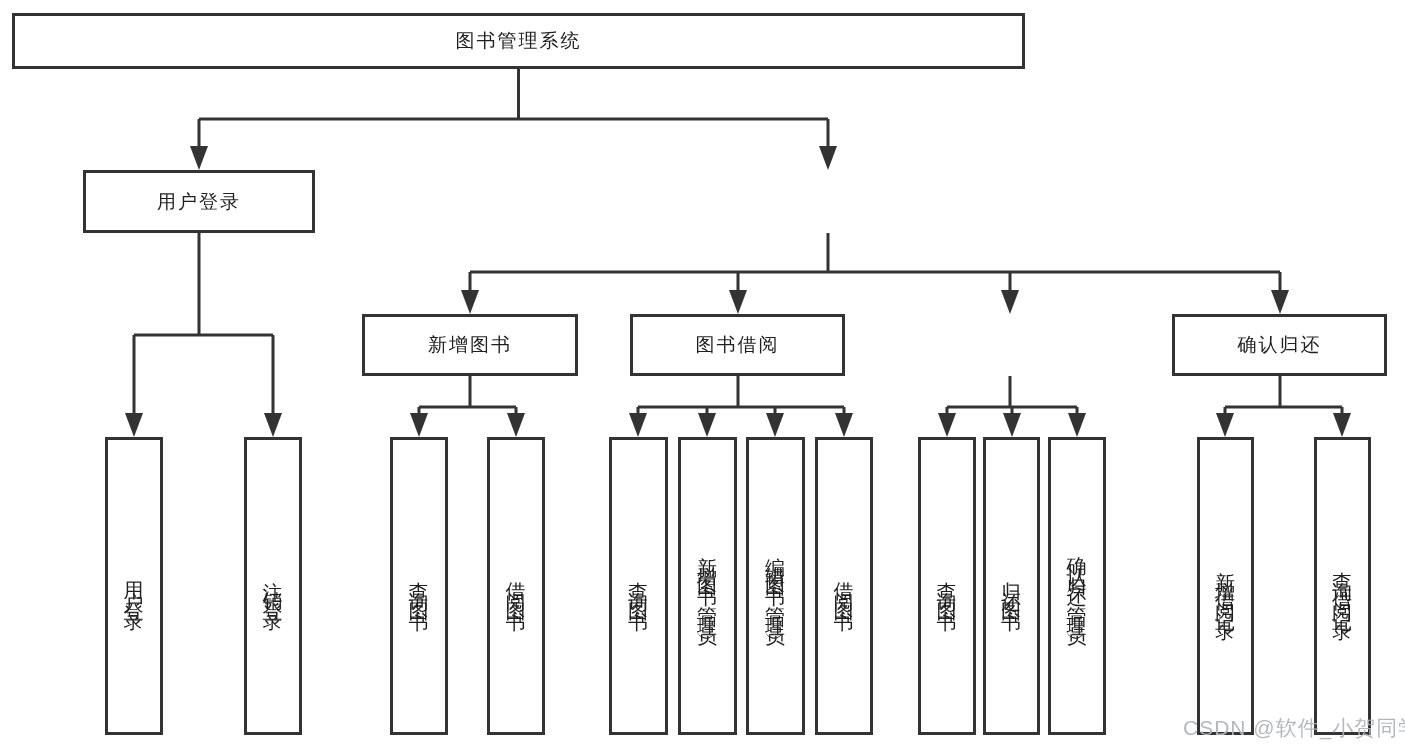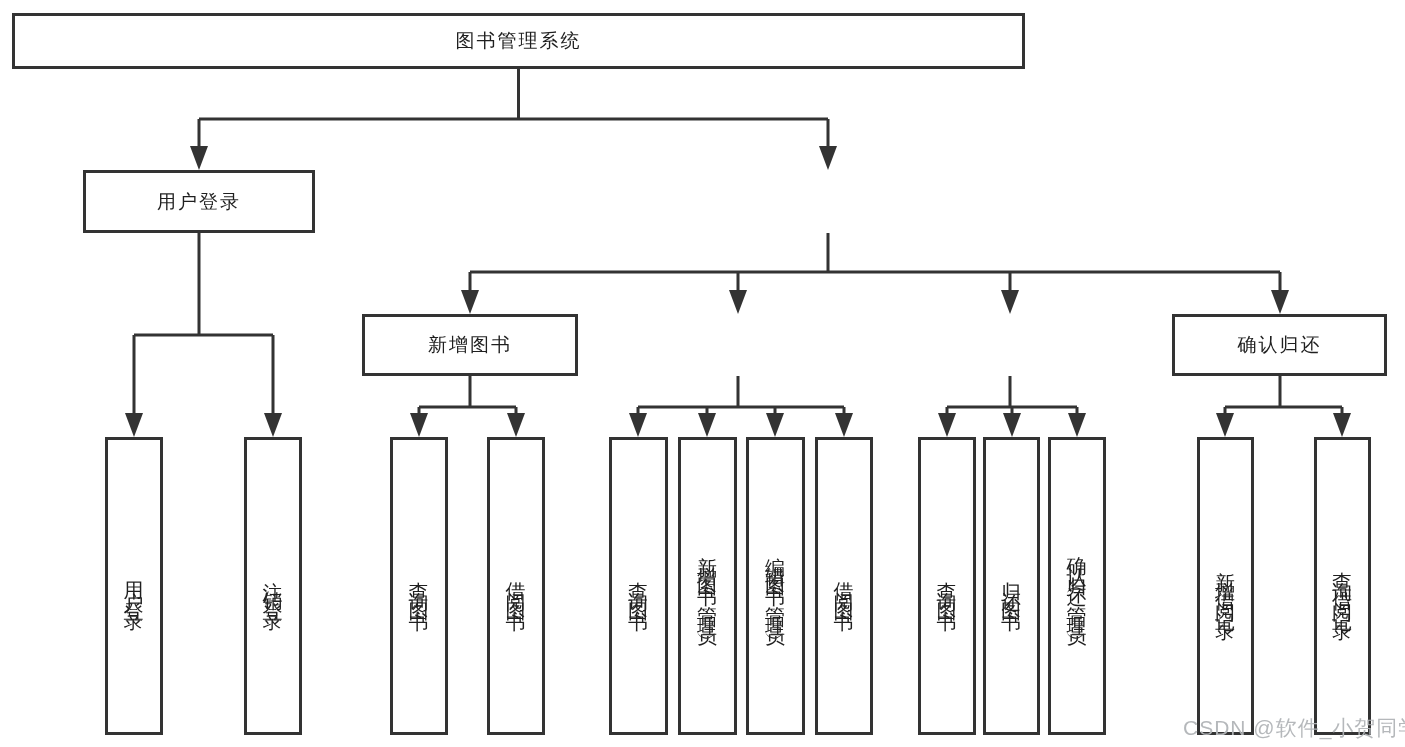--- a/index.html
+++ b/index.html
@@ -97,20 +97,23 @@
     <span>图书管理系统</span>
   </div>
 
   <div class="box h" style="left:83px;top:170px;width:232px;height:63px">
     <span>用户登录</span>
   </div>
 
   <div class="box h" style="left:362px;top:314px;width:216px;height:62px">
     <span>新增图书</span>
   </div>
+  <div class="box h" style="left:630px;top:314px;width:215px;height:62px">
+    <span>图书借阅</span>
+  </div>
   <div class="box h" style="left:1172px;top:314px;width:215px;height:62px">
     <span>确认归还</span>
   </div>
 
   <div class="box v" style="left:105px;top:437px;width:58px;height:298px">
     <span>用户登录</span>
   </div>
   <div class="box v" style="left:244px;top:437px;width:58px;height:298px">
     <span>注销登录</span>
   </div>

